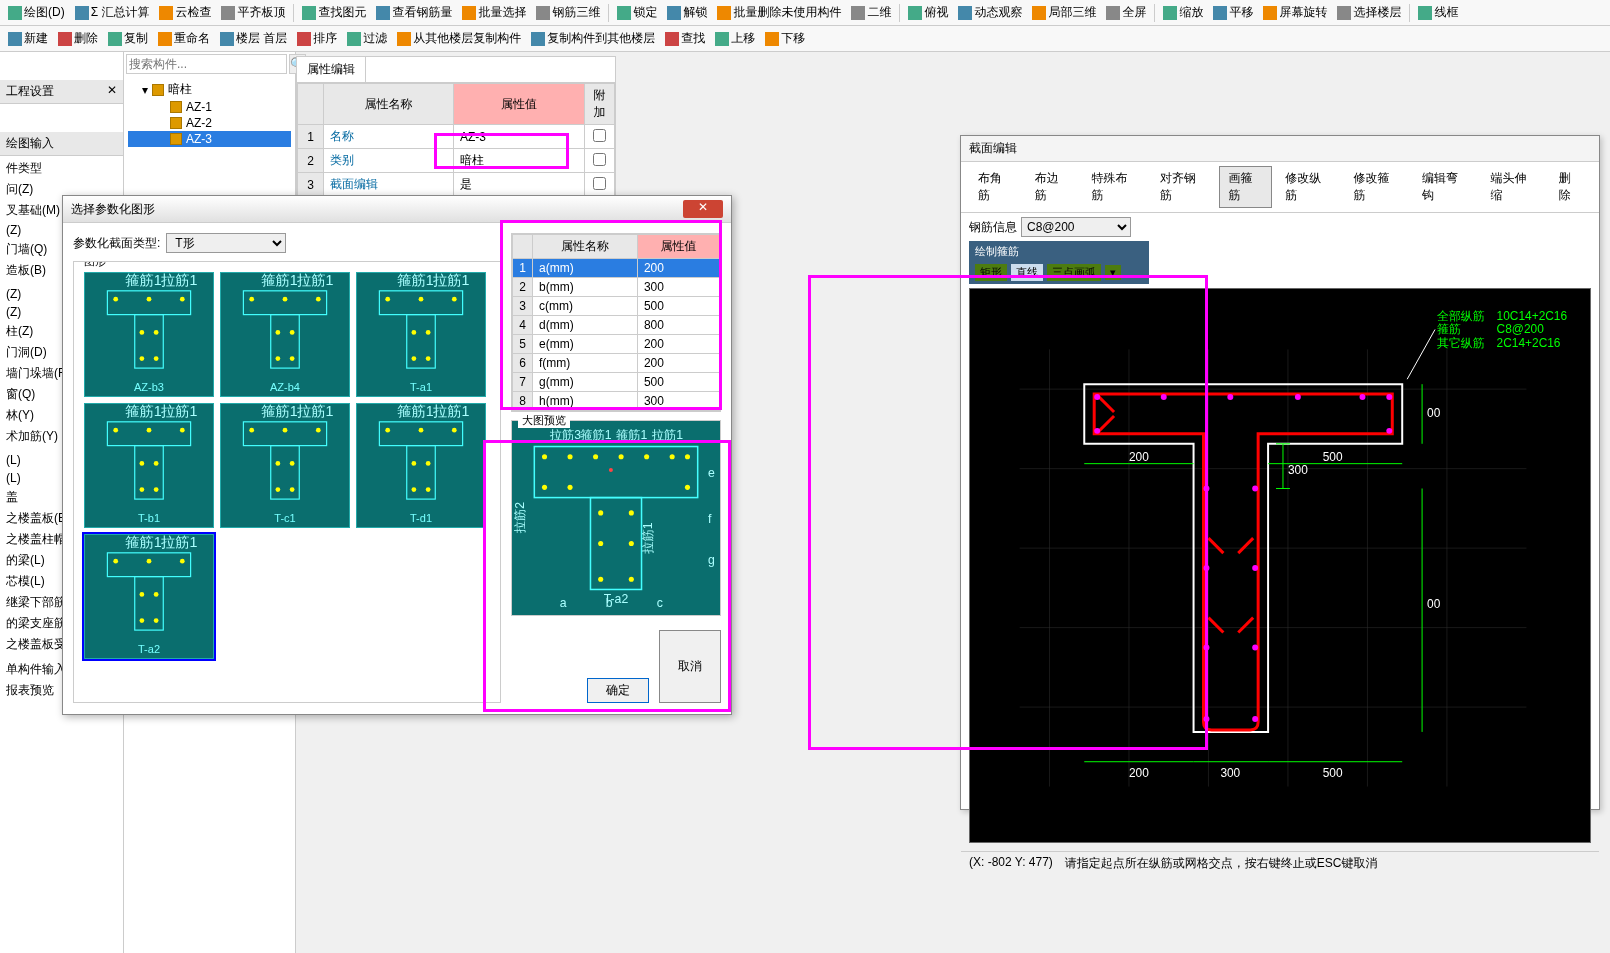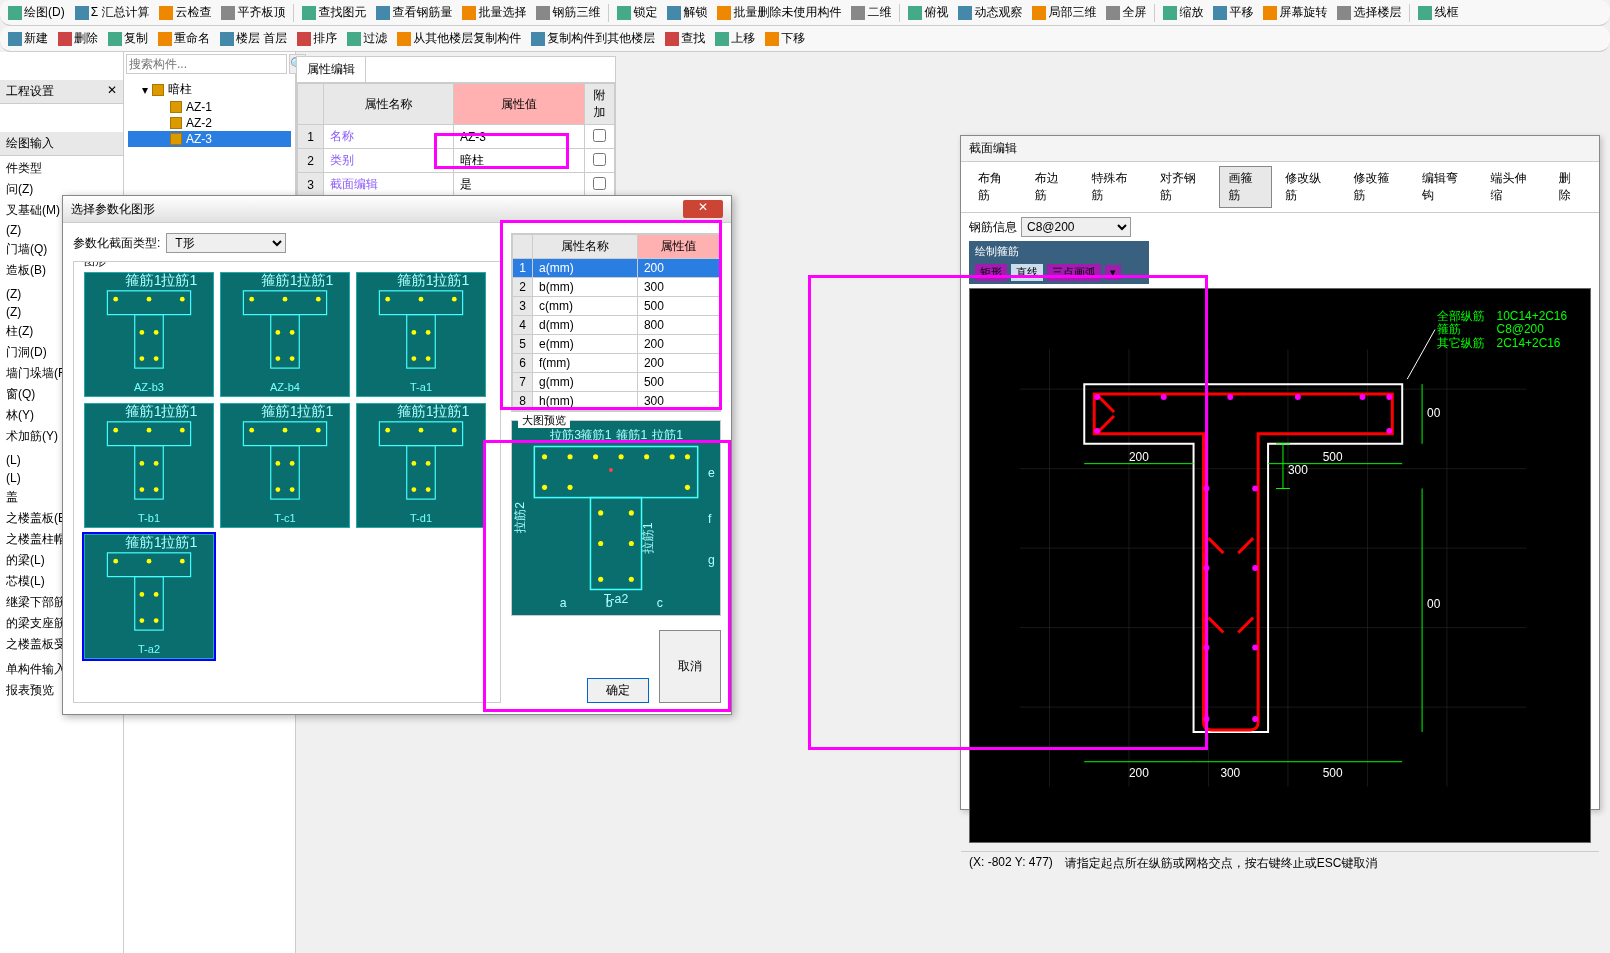--- a/index.html
+++ b/index.html
@@ -1,19 +1,19 @@
 <!DOCTYPE html>
 <html><head>
 <meta charset="utf-8">
 <style>
 * { box-sizing: border-box; margin: 0; padding: 0; font-family: "Microsoft YaHei", SimSun, sans-serif; font-size: 12px; }
 body { background: #f0f0f0; width: 1610px; height: 953px; position: relative; overflow: hidden; }
 
 
-.toolbar { background: #f8f8f8; border-bottom: 1px solid #ccc; display: flex; align-items: center; padding: 2px 4px; height: 26px; gap: 2px; border-radius: 11px; }
+.toolbar { background: #f8f8f8; border-bottom: 1px solid #ccc; display: flex; align-items: center; padding: 2px 4px; height: 26px; gap: 2px; }
 .toolbar .item { display: flex; align-items: center; gap: 2px; padding: 2px 4px; cursor: pointer; white-space: nowrap; }
 .toolbar .sep { width: 1px; height: 18px; background: #ccc; margin: 0 2px; }
 .toolbar .icon { width: 14px; height: 14px; display: inline-block; }
 .ico-green { background: #4a8; }
 .ico-blue { background: #48a; }
 .ico-orange { background: #e80; }
 .ico-red { background: #c44; }
 .ico-gray { background: #888; }
 
 
@@ -38,21 +38,21 @@
 
 .prop-col { position: absolute; left: 296px; top: 56px; width: 320px; background: #fff; border: 1px solid #ccc; }
 .tab-hdr { display: flex; border-bottom: 1px solid #ccc; }
 .tab-hdr .tab { padding: 4px 10px; border-right: 1px solid #ccc; background: #f0f0f0; cursor: pointer; }
 .tab-hdr .tab.active { background: #fff; }
 .prop-table { width: 100%; border-collapse: collapse; }
 .prop-table th { background: #e8e8e8; border: 1px solid #ccc; padding: 3px 6px; font-weight: normal; }
 .prop-table th.val { background: #ffb0b0; }
 .prop-table td { border: 1px solid #ccc; padding: 3px 6px; }
 .prop-table td.idx { background: #e8e8e8; text-align: center; width: 26px; }
-.prop-table td.name { color: #8b5cf6; width: 130px; }
+.prop-table td.name { color: #0369a1; width: 130px; }
 .prop-table td.chk { width: 30px; text-align: center; }
 .prop-table tr.sel td { background: #2a7de1; color: #fff; }
 .prop-table tr.sel td.name { color: #fff; }
 
 
 .dialog { position: absolute; left: 62px; top: 195px; width: 670px; height: 520px; background: #fff; border: 1px solid #888; box-shadow: 2px 2px 8px rgba(0,0,0,0.3); z-index: 100; }
 .dlg-title { background: linear-gradient(#fff,#e0e0e0); padding: 4px 8px; border-bottom: 1px solid #ccc; display: flex; align-items: center; }
 .dlg-title .x { margin-left: auto; width: 40px; height: 18px; background: #c43; color: #fff; text-align: center; cursor: pointer; border-radius: 2px; }
 .dlg-body { padding: 10px; display: flex; gap: 10px; height: calc(100% - 28px); border-radius: 29px; }
 .dlg-left { flex: 1; display: flex; flex-direction: column; }
@@ -83,21 +83,21 @@
 
 
 .cad-panel { position: absolute; right: 10px; top: 135px; width: 640px; height: 675px; background: #fff; border: 1px solid #888; box-shadow: 2px 2px 6px rgba(0,0,0,0.2); }
 .cad-title { padding: 4px 8px; border-bottom: 1px solid #ccc; background: #f4f4f4; }
 .cad-tabs { display: flex; padding: 4px 8px; gap: 4px; border-bottom: 1px solid #ccc; }
 .cad-tabs .t { padding: 3px 8px; cursor: pointer; border: 1px solid transparent; }
 .cad-tabs .t.active { border: 1px solid #888; background: #e8e8e8; }
 .cad-info { display: flex; align-items: center; gap: 4px; padding: 4px 8px; }
 .cad-info select { border: 1px solid #999; padding: 1px; width: 110px; }
 .cad-tool { background: #3a6080; color: #fff; padding: 3px 6px; margin: 0 8px; display: flex; gap: 4px; align-items: center; width: 180px; }
-.cad-tool .b { background: #a21caf; color: #000; padding: 1px 5px; cursor: pointer; font-size: 11px; }
+.cad-tool .b { background: #4d7c0f; color: #000; padding: 1px 5px; cursor: pointer; font-size: 11px; }
 .cad-tool .b.active { background: #cde; }
 .cad-view { margin: 4px 8px 8px; height: 555px; background: #000; position: relative; border: 1px solid #666; }
 .cad-status { display: flex; padding: 3px 8px; border-top: 1px solid #ccc; font-size: 11px; gap: 12px; }
 
 
 .hl { position: absolute; border: 3px solid #f0f; pointer-events: none; z-index: 200; }
 
 </style>
 </head>
 <body>

